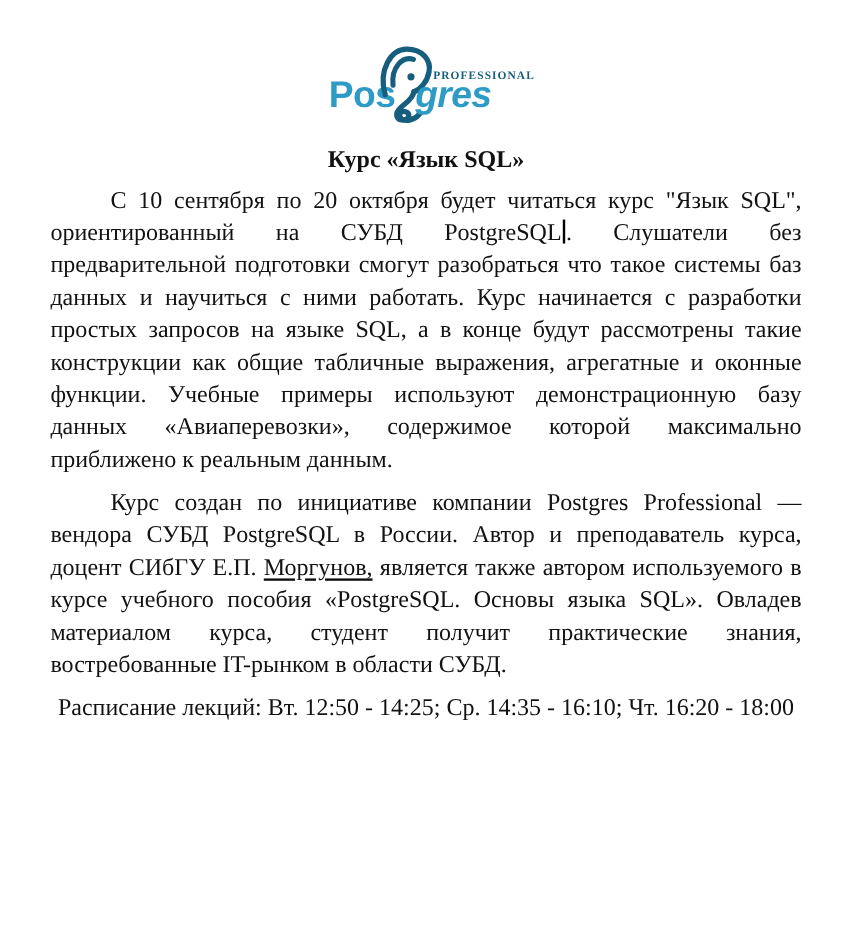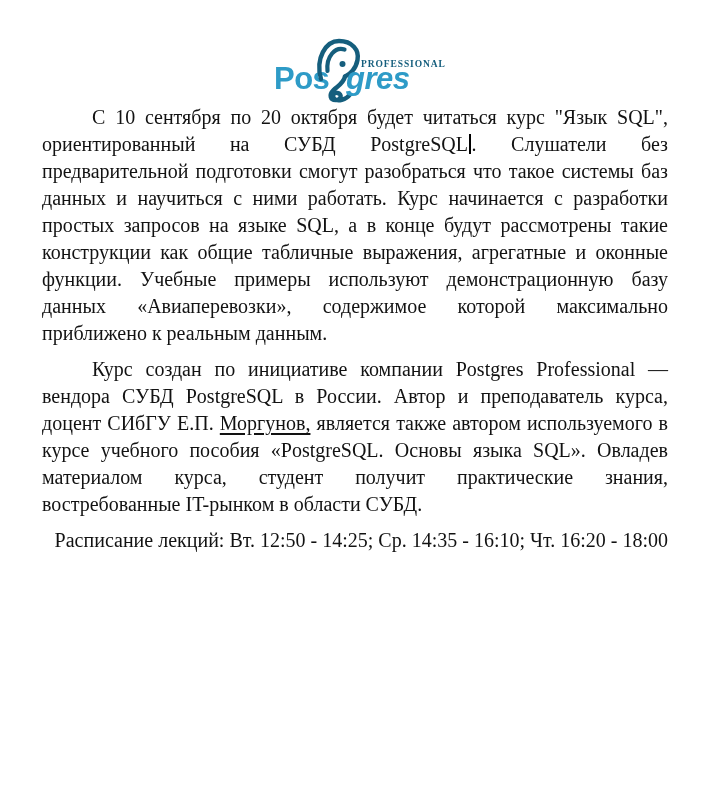--- a/index.html
+++ b/index.html
@@ -64,21 +64,21 @@
     font-weight: bold;
     text-align: center;
   }
   .doc-body { font-size: 20px; }
   .doc-body p {
     margin: 0 0 9px 0;
     line-height: 27px;
     text-align: justify;
   }
   .doc-body p.indent { text-indent: 50px; }
-  .doc-body p.left   { text-align: right; }
+  .doc-body p.left   { text-align: center; }
   .grammar {
     text-decoration-line: underline;
     text-decoration-style: wavy;
     text-decoration-color: var(--grammar-color, #2f9e44);
     text-decoration-thickness: 1px;
     text-underline-offset: 3px;
     text-decoration: underline;
   }
   .caret {
     display: inline-block;
@@ -98,20 +98,21 @@
     <svg class="elephant" viewBox="0 0 46 64" fill="none" stroke-linecap="round" stroke-linejoin="round">
       <path stroke-width="4.4" d="M5 41 C -1 20 10 3 23 3 C 36 3 43.5 12 41.5 22 C 40 30.5 34 36.5 29 38.5" stroke="#155e7d"></path>
       <path stroke-width="4.2" d="M11.5 33 C 10 18 19.5 8.5 28.5 11.5" stroke="#155e7d"></path>
       <circle cx="26.5" cy="26" r="3" fill="#155e7d"></circle>
       <path stroke-width="4.4" d="M29 38.5 C 27.5 45.5 21.5 48 17.5 52 C 12.5 57 14.5 62 19.5 62 C 25.5 62 26.5 56 21.5 55 C 17.5 54.2 15.5 58 18.5 61 C 21.5 63.8 30 62 34 56.5" stroke="#155e7d"></path>
     </svg>
     <span class="subtitle">PROFESSIONAL</span>
     <span class="wordmark word-right">gres</span>
   </div>
 
+  <h1 class="doc-title">Курс «Язык SQL»</h1>
 
   <div class="doc-body">
       <p class="indent "><span>С 10 сентября по 20 октября будет читаться курс "Язык SQL", ориентированный на СУБД PostgreSQL</span><span class="caret"></span><span>. Слушатели без предварительной подготовки смогут разобраться что такое системы баз данных и научиться с ними работать. Курс начинается с разработки простых запросов на языке SQL, а в конце будут рассмотрены такие конструкции как общие табличные выражения, агрегатные и оконные функции. Учебные примеры используют демонстрационную базу данных «Авиаперевозки», содержимое которой максимально приближено к реальным данным.</span></p>
       <p class="indent "><span>Курс создан по инициативе компании Postgres Professional — вендора СУБД PostgreSQL в России. Автор и преподаватель курса, доцент СИбГУ Е.П. </span><span class="grammar">Моргунов,</span><span> является также автором используемого в курсе учебного пособия «PostgreSQL. Основы языка SQL». Овладев материалом курса, студент получит практические знания, востребованные IT-рынком в области СУБД.</span></p>
       <p class="left"><span>Расписание лекций: Вт. 12:50 - 14:25; Ср. 14:35 - 16:10; Чт. 16:20 - 18:00</span></p>
     </div>
 
 </div>
 
 </body></html>

